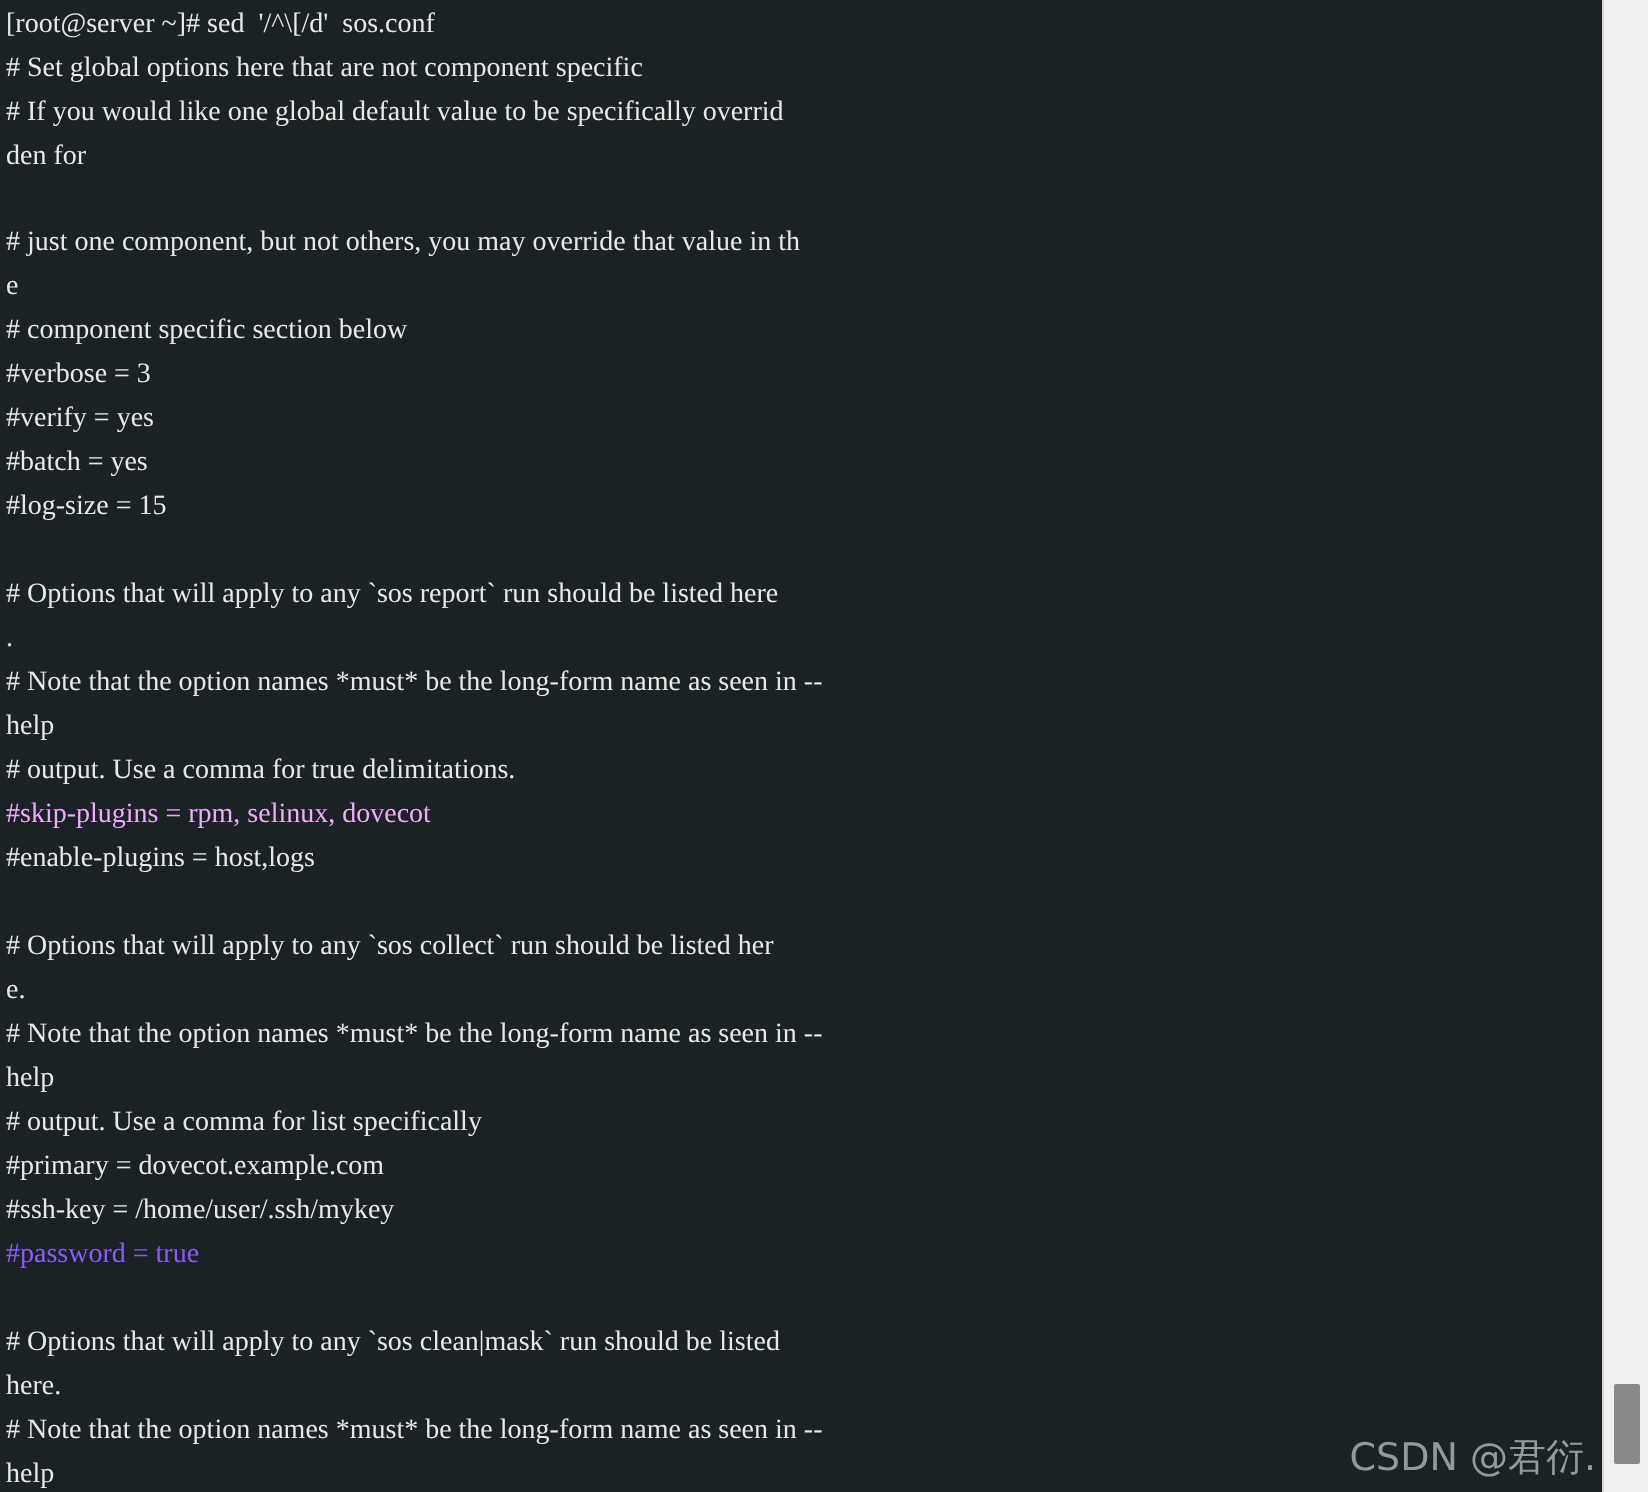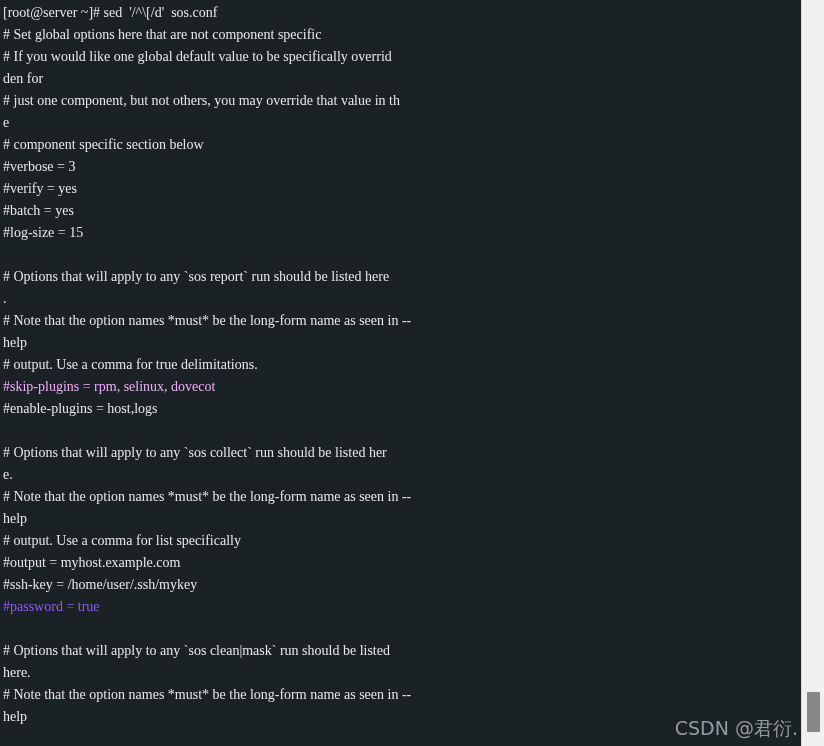--- a/index.html
+++ b/index.html
@@ -83,42 +83,42 @@
 <body>
 
 <div id="terminal-window" style="background: rgb(27, 34, 38);">
 
   <div id="terminal-screen" style="background: rgb(27, 34, 38);">
 
   <div class="term-line" style="color: rgb(232, 232, 230);">[root@server ~]# sed  '/^\[/d'  sos.conf</div>
       <div class="term-line" style="color: rgb(232, 232, 230);"># Set global options here that are not component specific</div>
       <div class="term-line" style="color: rgb(232, 232, 230);"># If you would like one global default value to be specifically overrid</div>
       <div class="term-line" style="color: rgb(232, 232, 230);">den for</div>
-      <div class="term-line" style="color: rgb(232, 232, 230);"># just one component, but not others, you may override that value in th</div>
+      <div class="term-line" style="color: rgb(232, 232, 230); margin-top: 21px;"># just one component, but not others, you may override that value in th</div>
       <div class="term-line" style="color: rgb(232, 232, 230);">e</div>
       <div class="term-line" style="color: rgb(232, 232, 230);"># component specific section below</div>
       <div class="term-line" style="color: rgb(232, 232, 230);">#verbose = 3</div>
       <div class="term-line" style="color: rgb(232, 232, 230);">#verify = yes</div>
       <div class="term-line" style="color: rgb(232, 232, 230);">#batch = yes</div>
       <div class="term-line" style="color: rgb(232, 232, 230);">#log-size = 15</div>
       <div class="term-line blank">&nbsp;</div>
       <div class="term-line" style="color: rgb(232, 232, 230);"># Options that will apply to any `sos report` run should be listed here</div>
       <div class="term-line" style="color: rgb(232, 232, 230);">.</div>
       <div class="term-line" style="color: rgb(232, 232, 230);"># Note that the option names *must* be the long-form name as seen in --</div>
       <div class="term-line" style="color: rgb(232, 232, 230);">help</div>
       <div class="term-line" style="color: rgb(232, 232, 230);"># output. Use a comma for true delimitations.</div>
       <div class="term-line" style="color: #f0abfc;">#skip-plugins = rpm, selinux, dovecot</div>
       <div class="term-line" style="color: rgb(232, 232, 230);">#enable-plugins = host,logs</div>
       <div class="term-line blank">&nbsp;</div>
       <div class="term-line" style="color: rgb(232, 232, 230);"># Options that will apply to any `sos collect` run should be listed her</div>
       <div class="term-line" style="color: rgb(232, 232, 230);">e.</div>
       <div class="term-line" style="color: rgb(232, 232, 230);"># Note that the option names *must* be the long-form name as seen in --</div>
       <div class="term-line" style="color: rgb(232, 232, 230);">help</div>
       <div class="term-line" style="color: rgb(232, 232, 230);"># output. Use a comma for list specifically</div>
-      <div class="term-line" style="color: rgb(232, 232, 230);">#output = myhost.example.com</div>
+      <div class="term-line" style="color: rgb(232, 232, 230);">#primary = dovecot.example.com</div>
       <div class="term-line" style="color: rgb(232, 232, 230);">#ssh-key = /home/user/.ssh/mykey</div>
       <div class="term-line" style="color: #8b5cf6;">#password = true</div>
       <div class="term-line blank">&nbsp;</div>
       <div class="term-line" style="color: rgb(232, 232, 230);"># Options that will apply to any `sos clean|mask` run should be listed</div>
       <div class="term-line" style="color: rgb(232, 232, 230);">here.</div>
       <div class="term-line" style="color: rgb(232, 232, 230);"># Note that the option names *must* be the long-form name as seen in --</div>
       <div class="term-line" style="color: rgb(232, 232, 230);">help</div>
     </div>
 
   <div id="scrollbar-track" style="background: rgb(240, 240, 240);">

